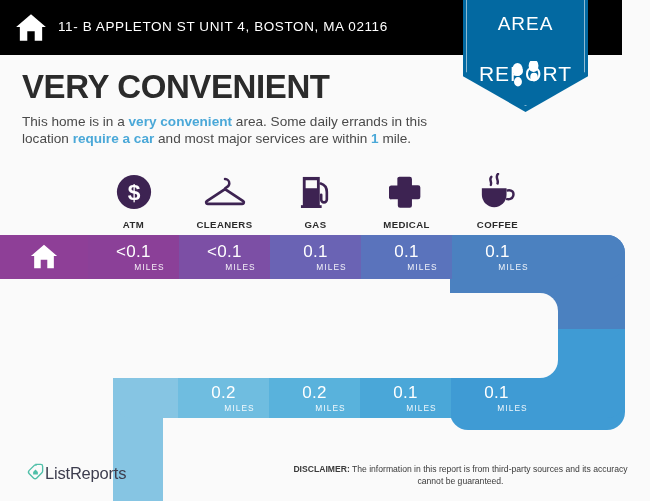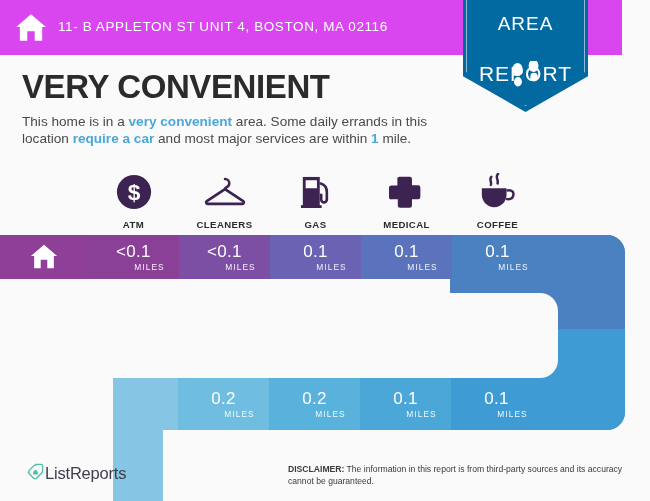--- a/index.html
+++ b/index.html
@@ -12,21 +12,21 @@
   #page {
     position: relative;
     width: 650px; height: 501px;
     background: #fafafa;
   }
 
   
   .header {
     position: absolute; left: 0; top: 0;
     width: 622px; height: 55px;
-    background: #d946ef;
+    background: #000000;
   }
   .header-home {
     position: absolute; left: 14px; top: 11px;
     width: 34px; height: 34px;
   }
   .header-addr {
     position: absolute; left: 58px; top: 19px;
     color: #ffffff;
     font-size: 13.5px;
     letter-spacing: 0.6px;
@@ -125,21 +125,21 @@
     position: absolute; left: 113px; top: 378px;
     width: 60px; height: 40px;
     background: #86c5e3;
     border-radius: 18px 0 0 0;
     z-index: 1;
   }
 
   
   .bar-bottom {
     position: absolute; left: 113px; top: 378px;
-    width: 512px; height: 52px;
+    width: 512px; height: 40px;
     border-radius: 18px 0 18px 18px;
     overflow: hidden; display: flex;
     z-index: 2;
   }
   .bar-bottom .lead { width: 65px; background: #86c5e3; }
   .bar-bottom .tail { flex: 1; background: #3f9bd4; }
 
   
   .white-card {
     position: absolute; left: -20px; top: 293px;
@@ -161,20 +161,21 @@
     position: absolute; left: 26px; top: 462px;
     display: flex; align-items: center; z-index: 6;
   }
   .footer-logo .lr-name {
     font-size: 16.5px; color: #3d3d4e; letter-spacing: -0.2px;
   }
   .disclaimer {
     position: absolute; left: 288px; top: 464px;
     width: 345px; font-size: 8.6px; color: #3a3a3a; line-height: 11.5px;
     z-index: 6;
+    text-align: center;
   }
   .disclaimer b { font-weight: bold; }
 </style>
 </head>
 <body>
 
 <div id="page">
 
   <div class="header">
     <span class="header-home">

